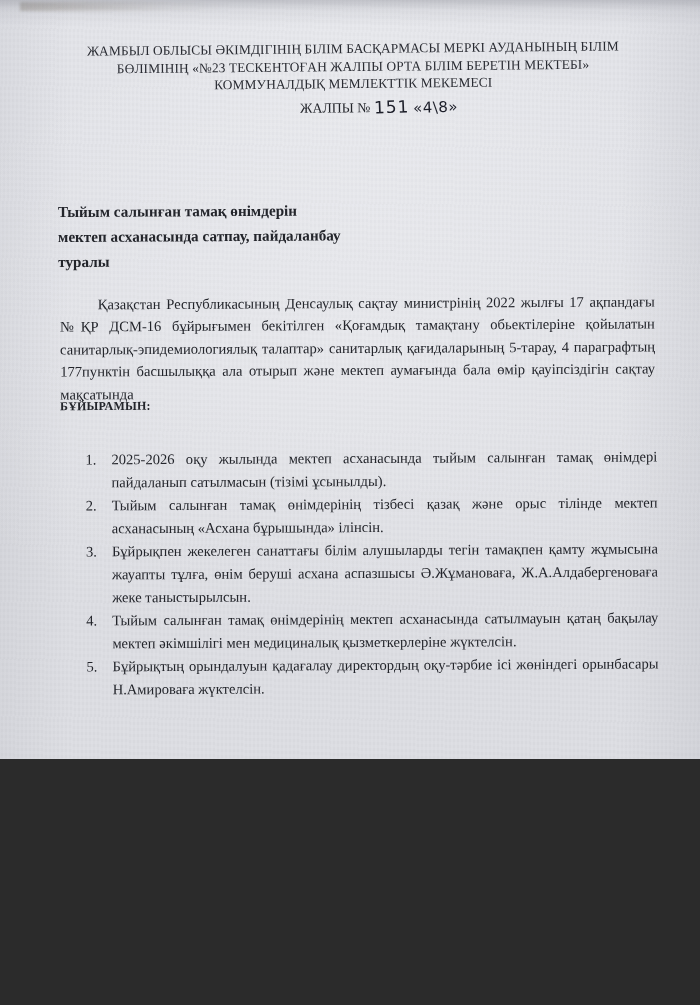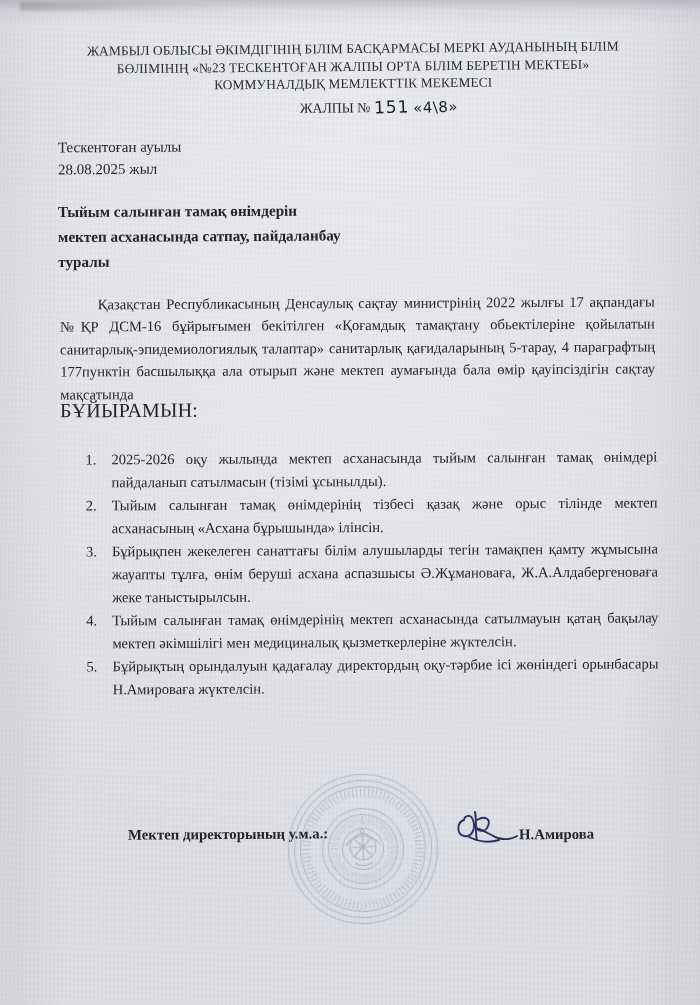--- a/index.html
+++ b/index.html
@@ -3,21 +3,21 @@
 <meta charset="utf-8">
 <style>
   html, body {
     margin: 0;
     padding: 0;
     background: #2b2b2b;
   }
   .page {
     position: relative;
     width: 700px;
-    height: 1005px;
+    height: 759px;
     overflow: hidden;
     background:
       radial-gradient(ellipse 120% 70% at 50% 8%, #e9eaee 0%, #e3e4e9 40%, #dedfe4 100%),
       linear-gradient(160deg, #e7e8ec 0%, #e2e3e8 45%, #dcdde2 75%, #d9dadf 100%);
     font-family: "Liberation Serif", "DejaVu Serif", serif;
     color: #23252b;
   }
   
   .grain {
     position: absolute;
@@ -123,22 +123,22 @@
     line-height: 22.4px;
     text-align: justify;
     text-indent: 38px;
     transform: rotate(-0.3deg);
     hyphens: none;
   }
   .order-word {
     position: absolute;
     left: 60px;
     top: 399px;
-    font-size: 20px;
-    font-weight: normal;
+    font-size: 12px;
+    font-weight: bold;
     transform: rotate(-0.3deg);
     letter-spacing: .2px;
   }
 
   
   .items {
     position: absolute;
     left: 86px;
     top: 447px;
     width: 572px;
@@ -255,24 +255,20 @@
       <span class="l2">БӨЛІМІНІҢ «№23 ТЕСКЕНТОҒАН ЖАЛПЫ ОРТА БІЛІМ БЕРЕТІН МЕКТЕБІ»</span>
       <span class="l3">КОММУНАЛДЫҚ МЕМЛЕКТТІК МЕКЕМЕСІ</span>
     </div>
 
     <div class="order-line">
       <span>ЖАЛПЫ №</span>
       <span class="hand">151</span>
       <span class="hand small">«4\8»</span>
     </div>
 
-    <div class="place">
-      <span>Тескентоған ауылы</span>
-      <span>28.08.2025 жыл</span>
-    </div>
 
     <div class="subject">
       <span>Тыйым салынған тамақ өнімдерін</span>
       <span>мектеп асханасында сатпау, пайдаланбау</span>
       <span>туралы</span>
     </div>
 
     <div class="preamble">Қазақстан Республикасының Денсаулық сақтау министрінің 2022 жылғы 17 ақпандағы №ҚР ДСМ-16 бұйрығымен бекітілген  «Қоғамдық тамақтану обьектілеріне қойылатын санитарлық-эпидемиологиялық талаптар» санитарлық қағидаларының 5-тарау, 4 параграфтың 177пунктін басшылыққа ала отырып және мектеп аумағында бала өмір қауіпсіздігін сақтау мақсатында</div>
 
     <div class="order-word">БҰЙЫРАМЫН:</div>

